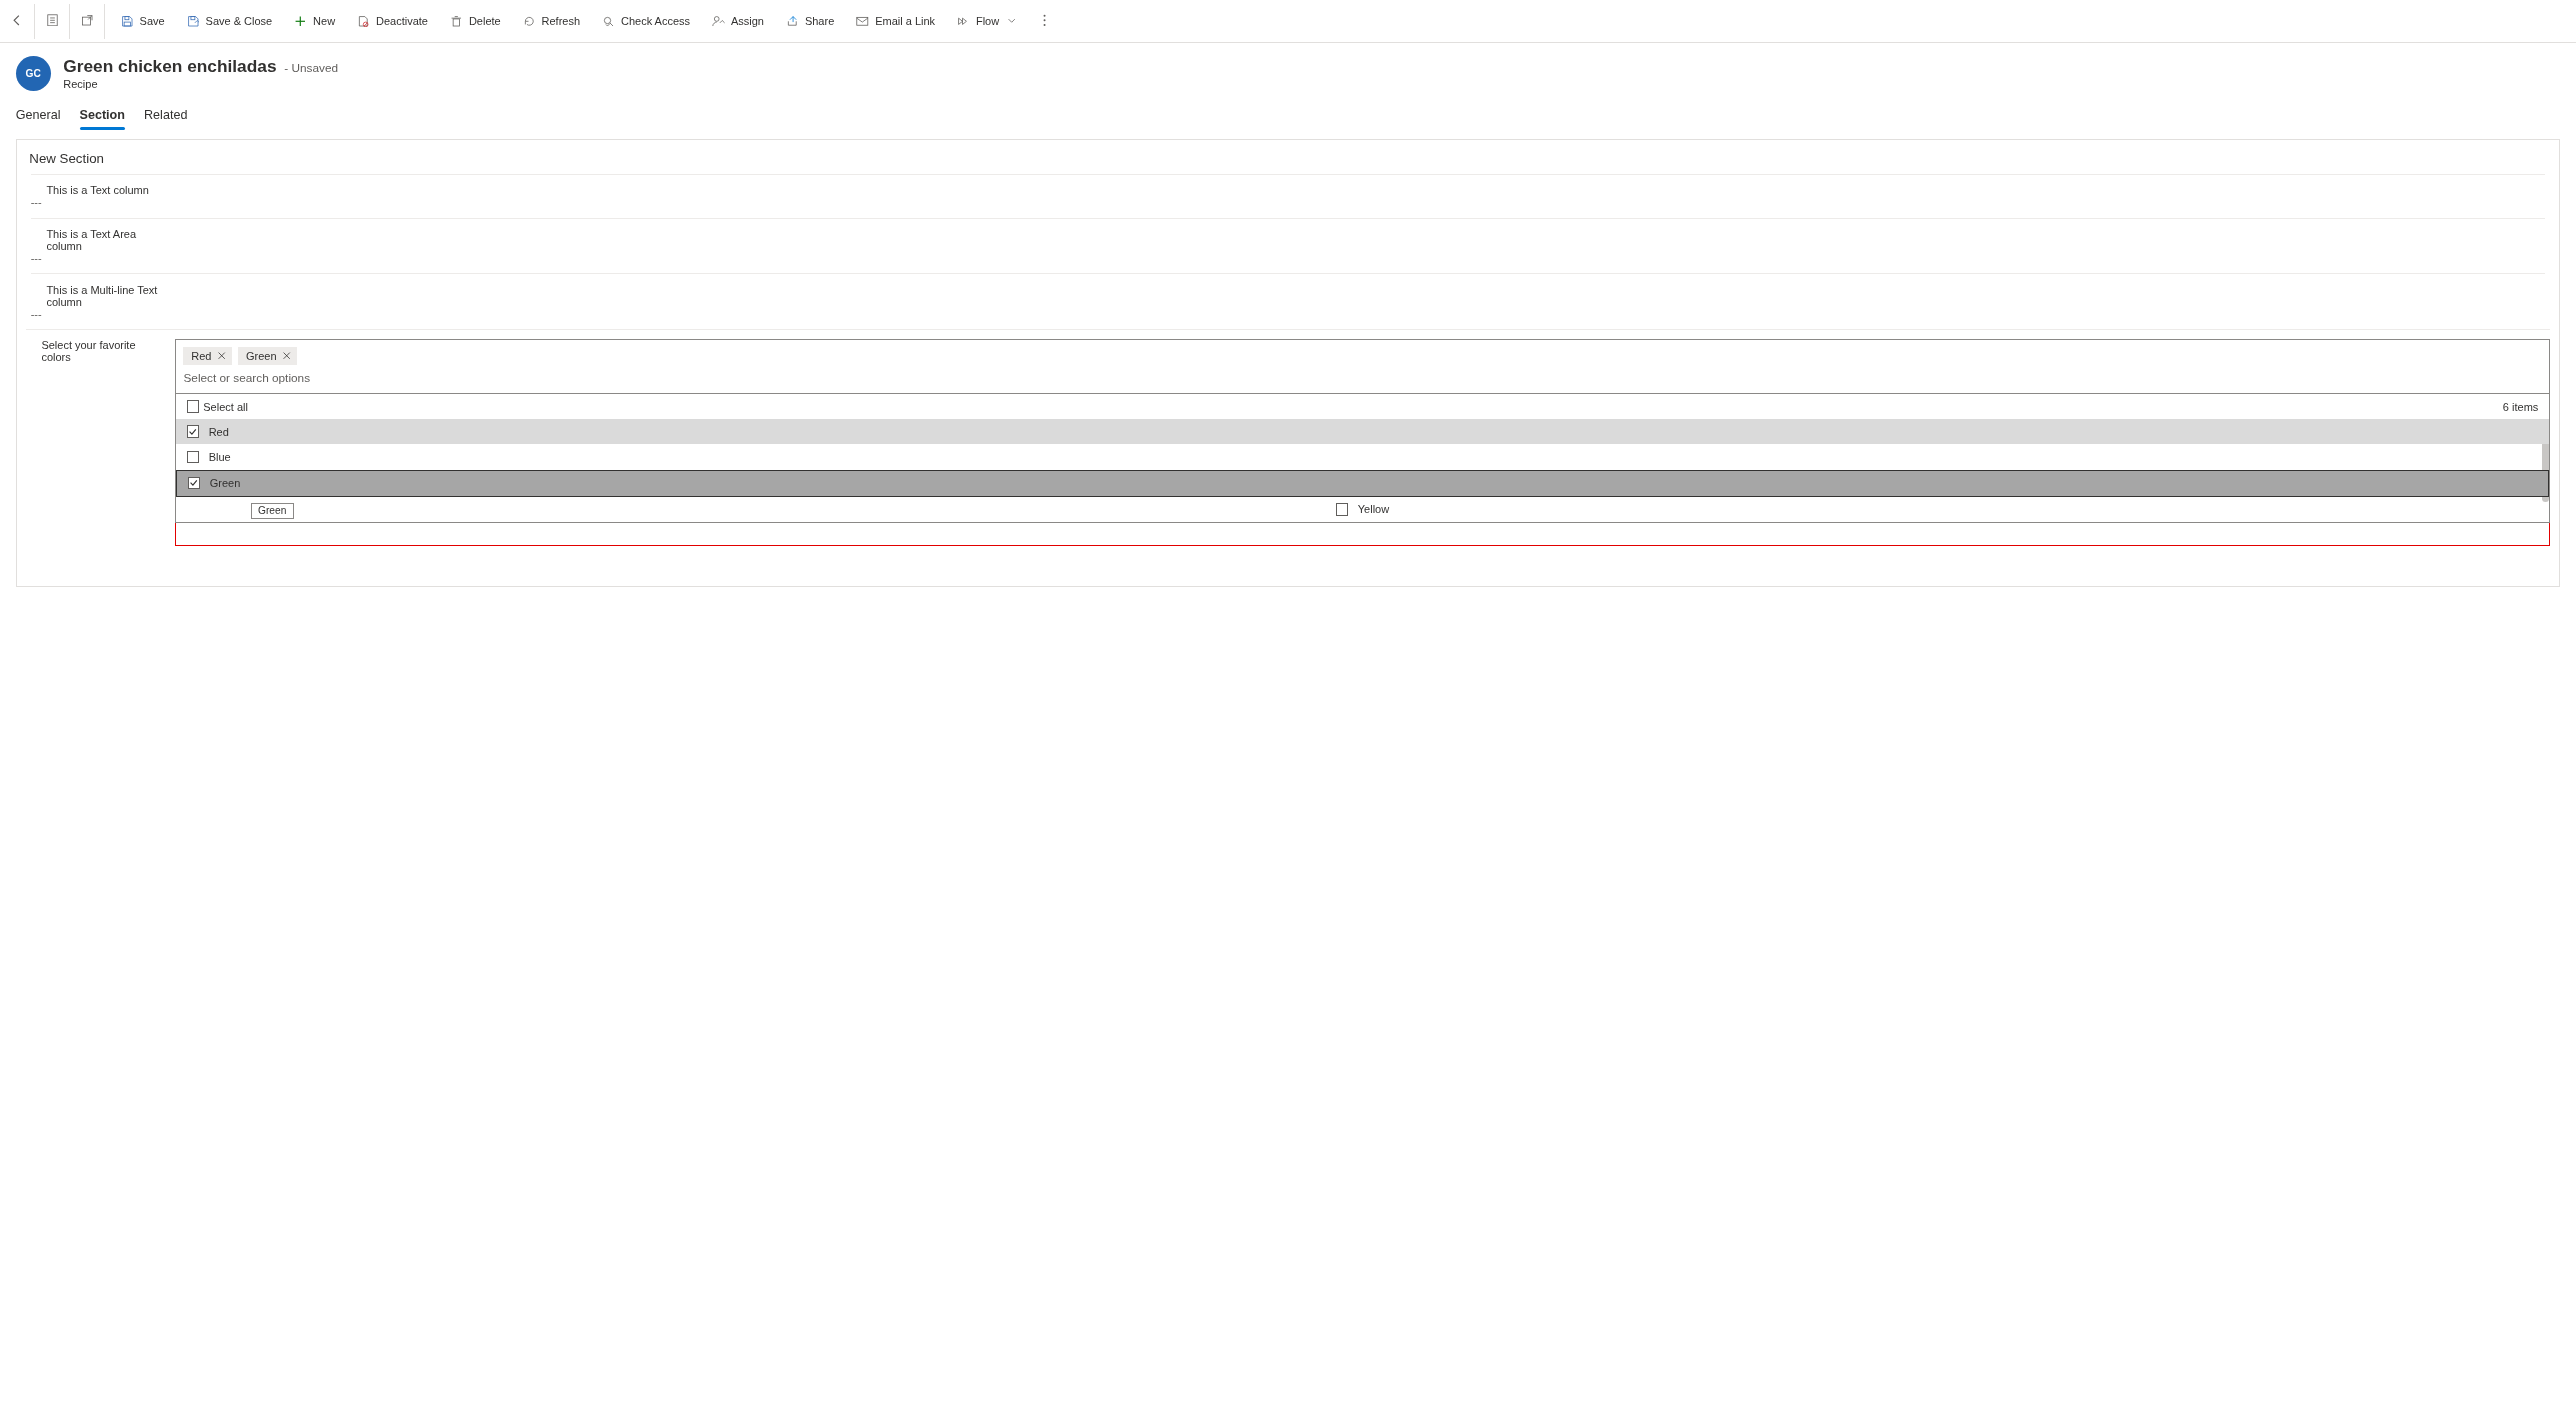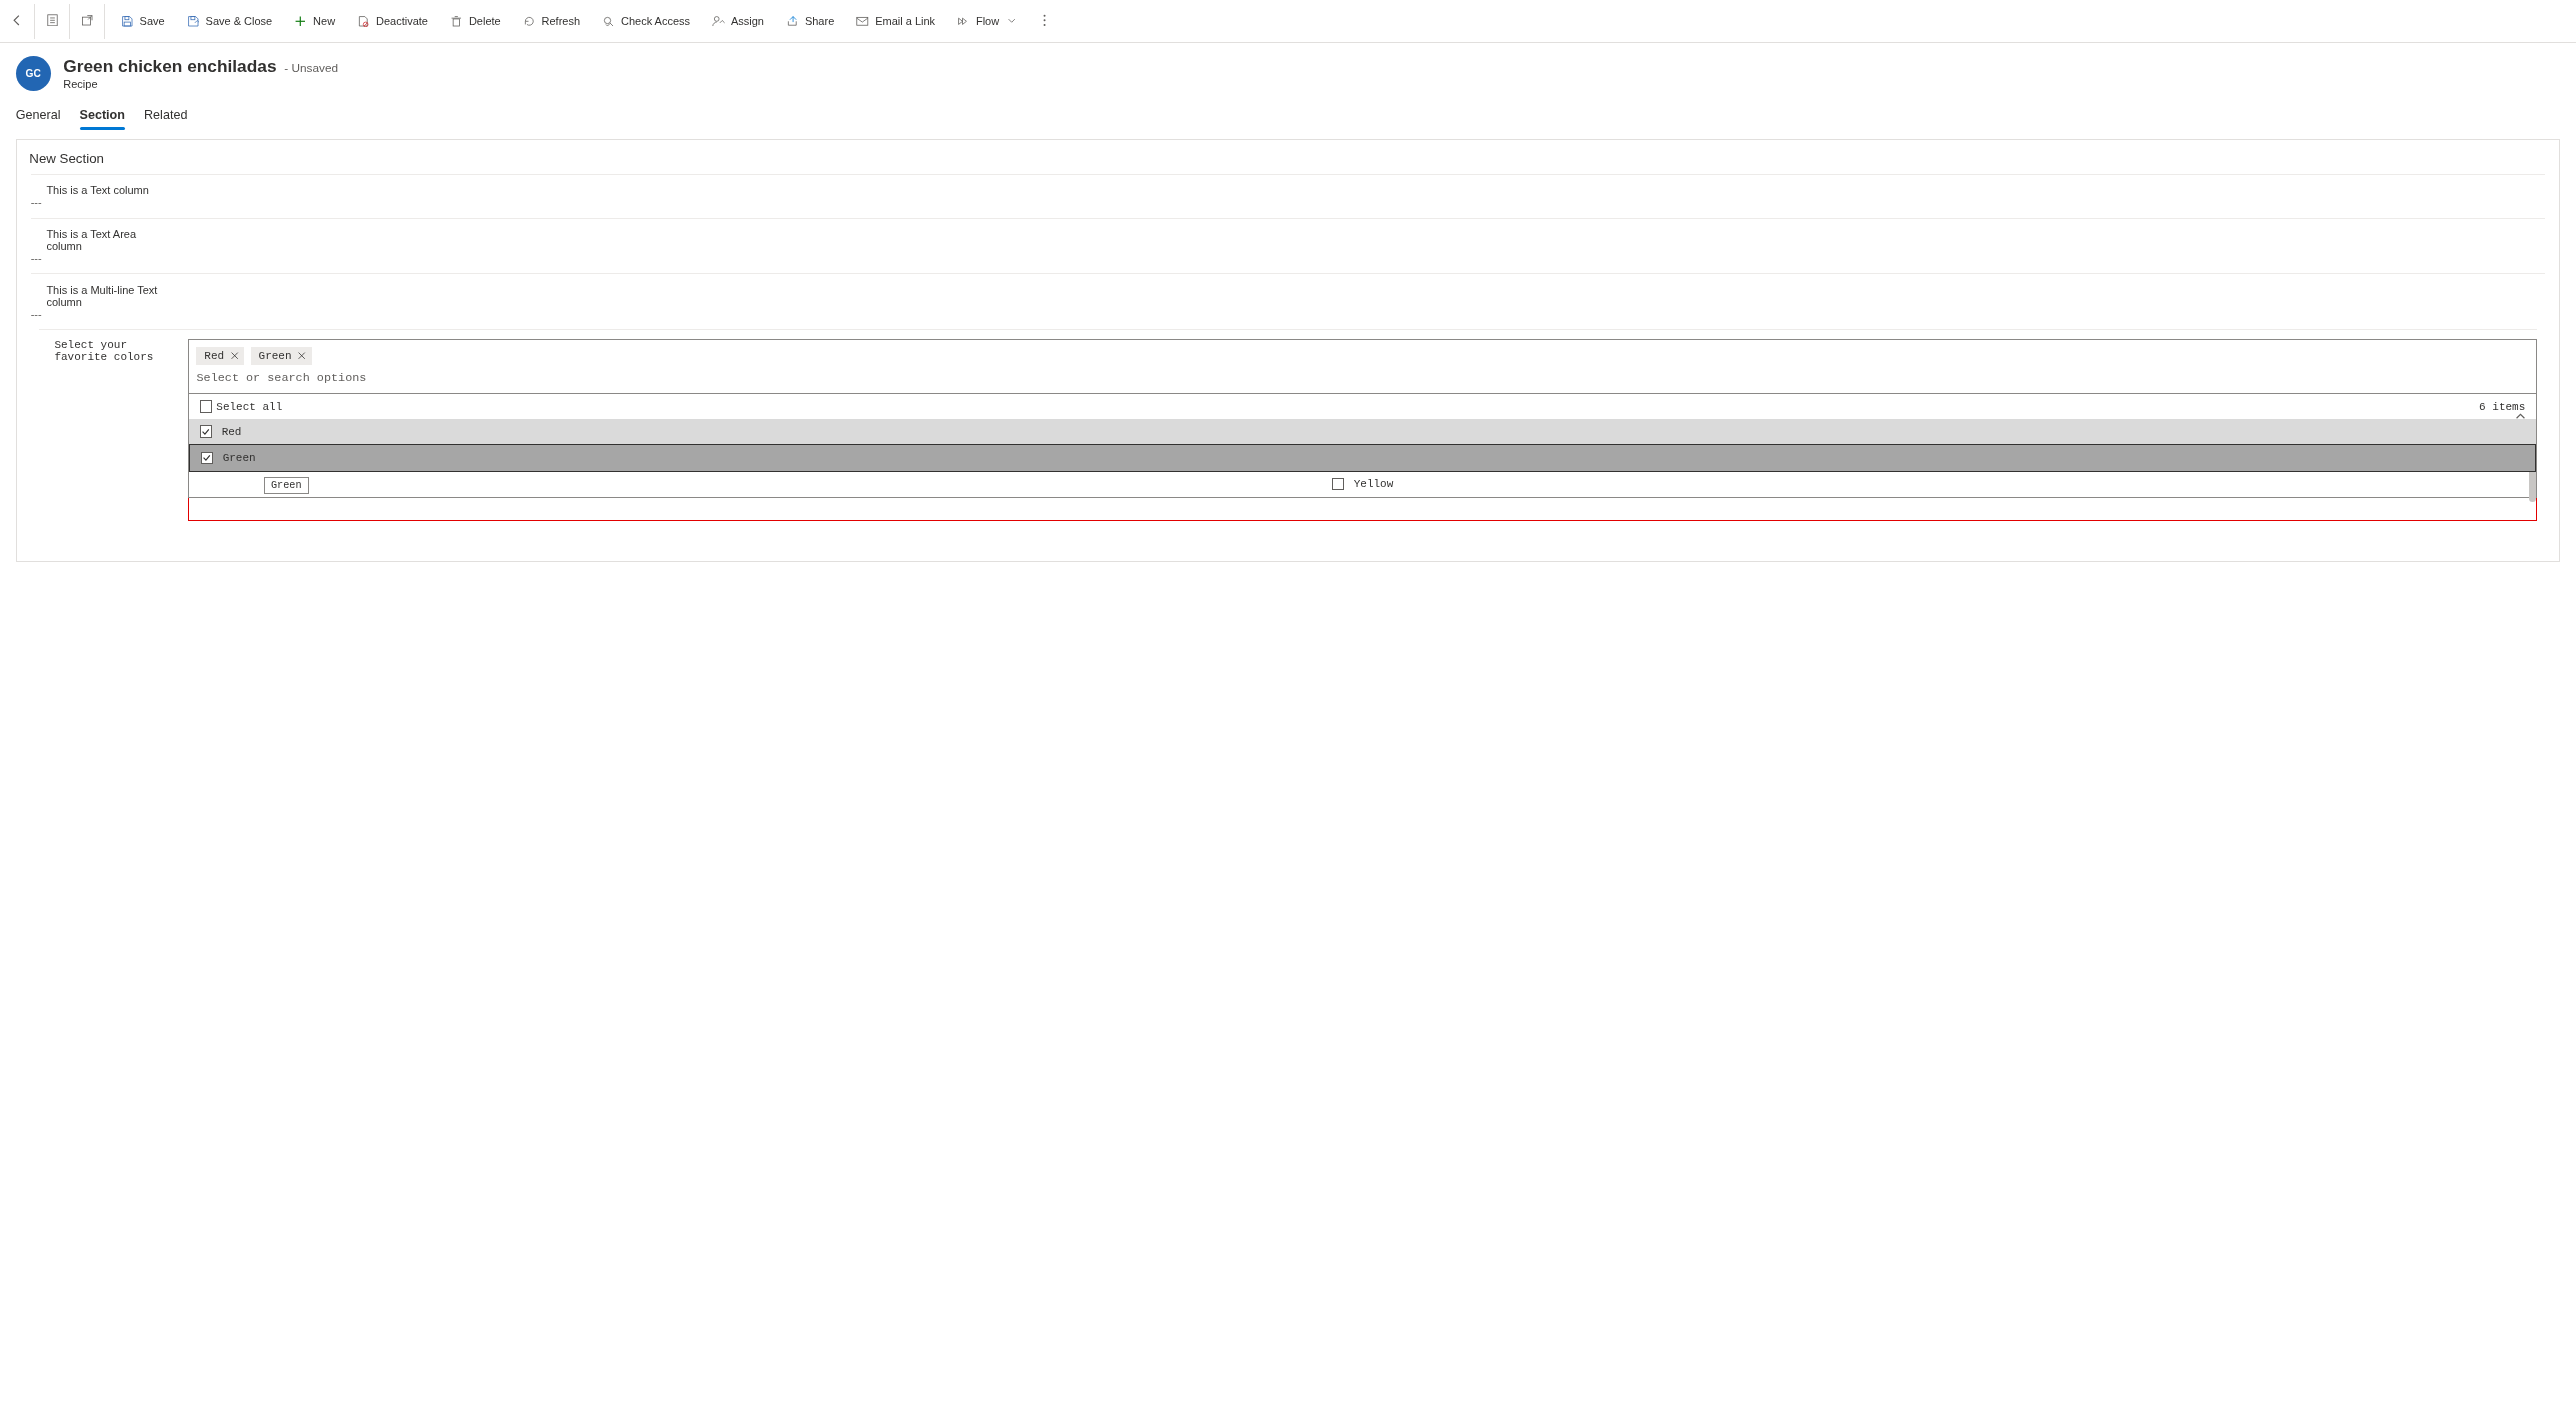--- a/index.html
+++ b/index.html
@@ -112,25 +112,24 @@
     font-size: 11px;
   }
   .field-value {
     flex: 1;
     color: #605e5c;
     padding-right: 15.7px;
   }
   
   .ms-area {
     position: relative;
-    margin: 0 22px;
+    margin: 0 9px;
     border-top: 0.8px solid #edebe9;
     display: flex;
     padding: 9.4px 0 63px 0;
-    font-family: Liberation Mono, monospace;
   }
   .ms-area .field-label { width: 149px; padding: 0 7.8px 0 15.7px; }
   .ms-right { flex: 1; position: relative; }
   .red-frame-overlay {
     position: absolute;
     top: 0; left: 0; right: 0; bottom: -23.5px;
     border: 0.8px solid #e20000;
     pointer-events: none;
   }
   .ms-box {
@@ -461,20 +460,24 @@
 
             <div class="ms-opt sel-light">
               <span class="chk checked">
                 <svg width="9.4" height="9.4" viewBox="0 0 12 12">
                     <path d="M2 6l3 3 5-6" stroke="#323130" fill="none" stroke-width="1.5"></path>
                   </svg>
               </span>
               <span>Red</span>
             </div>
 
+            <div class="ms-opt">
+              <span class="chk"></span>
+              <span>Blue</span>
+            </div>
 
             <div class="ms-opt sel-dark">
               <span class="chk checked">
                 <svg width="9.4" height="9.4" viewBox="0 0 12 12">
                     <path d="M2 6l3 3 5-6" stroke="#323130" fill="none" stroke-width="1.5"></path>
                   </svg>
               </span>
               <span>Green</span>
             </div>
 

